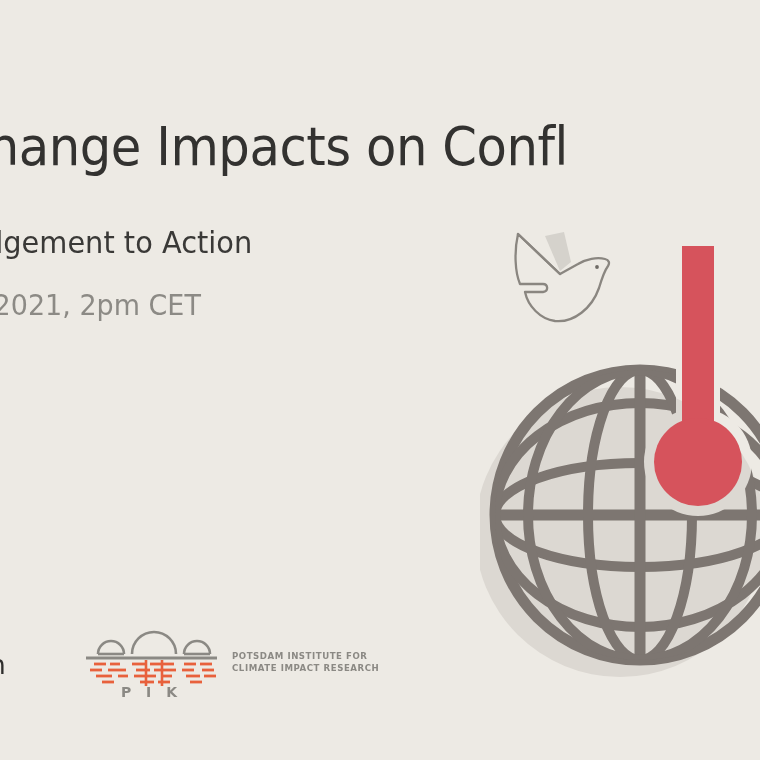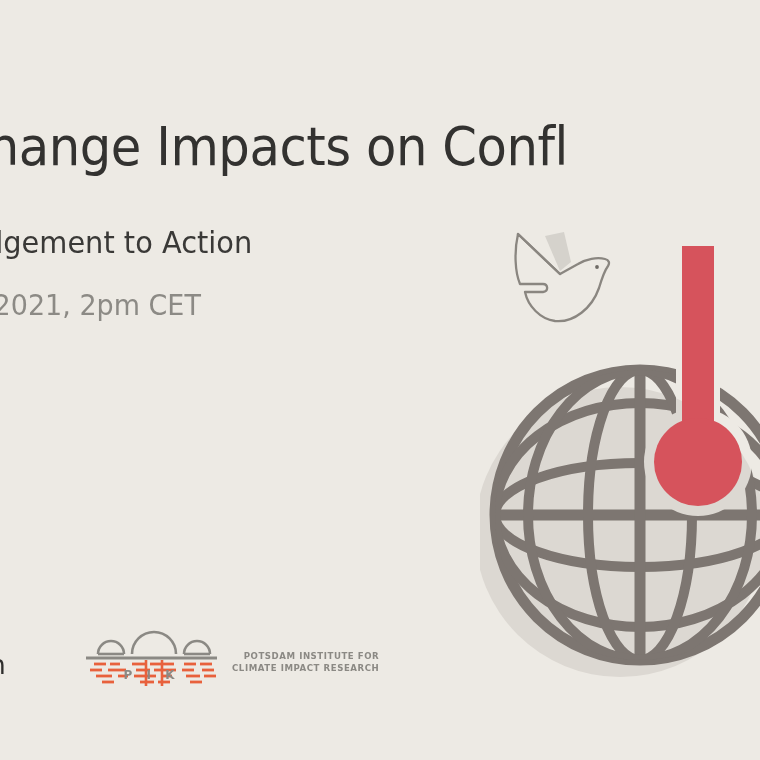--- a/index.html
+++ b/index.html
@@ -107,42 +107,41 @@
   .pik-mark {
     position: absolute;
     left: 84px;
     top: 0px;
     width: 135px;
     height: 76px;
   }
   .pik-word {
     position: absolute;
     left: 84px;
-    top: 40px;
+    top: 56px;
     width: 135px;
     text-align: center;
     font-family: "DejaVu Sans", sans-serif;
-    font-size: 12px;
+    font-size: 14px;
     font-weight: 700;
     letter-spacing: 5px;
     color: #8b8984;
   }
   .pik-name {
     position: absolute;
     left: 232px;
     top: 22px;
     font-family: "DejaVu Sans", sans-serif;
     font-size: 8.6px;
     font-weight: 700;
     letter-spacing: 0.55px;
     line-height: 1.42;
     color: #8b8984;
     text-transform: uppercase;
     white-space: nowrap;
-    text-align: right;
   }
 </style>
 </head>
 <body>
 
 <div id="banner">
 
   <div class="text-block">
     <div class="title">e Change Impacts on Confl</div>
     <div class="subtitle">owledgement to Action</div>

